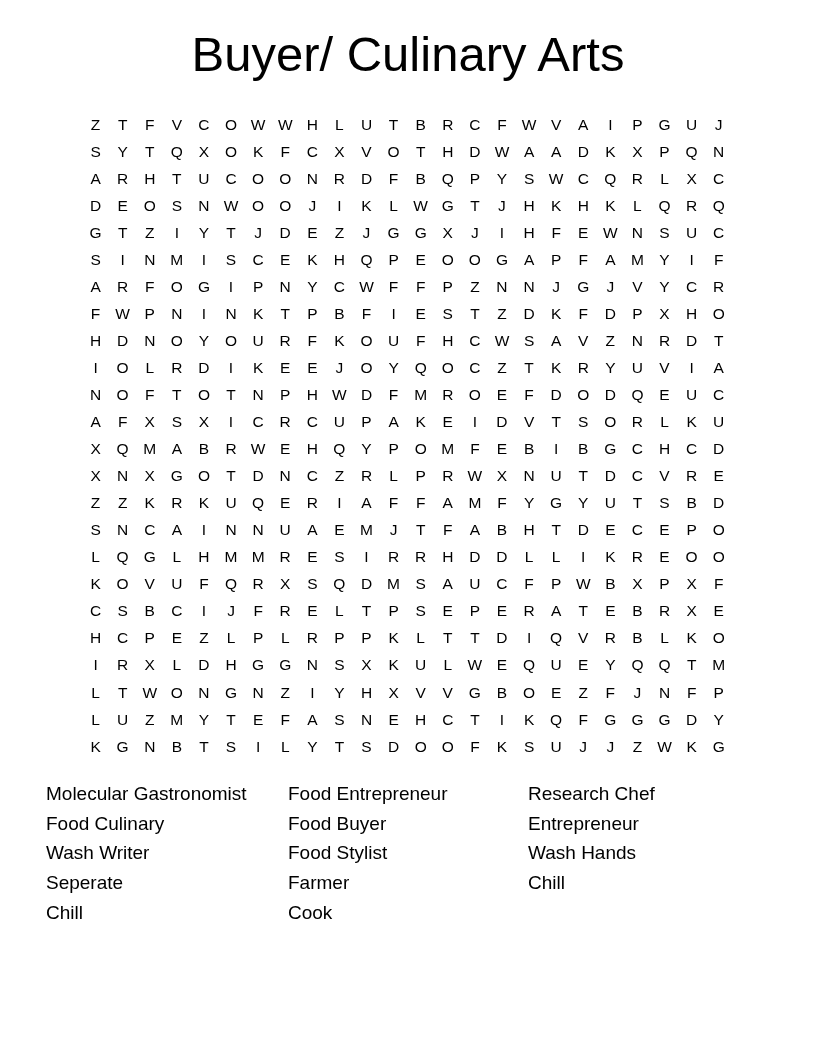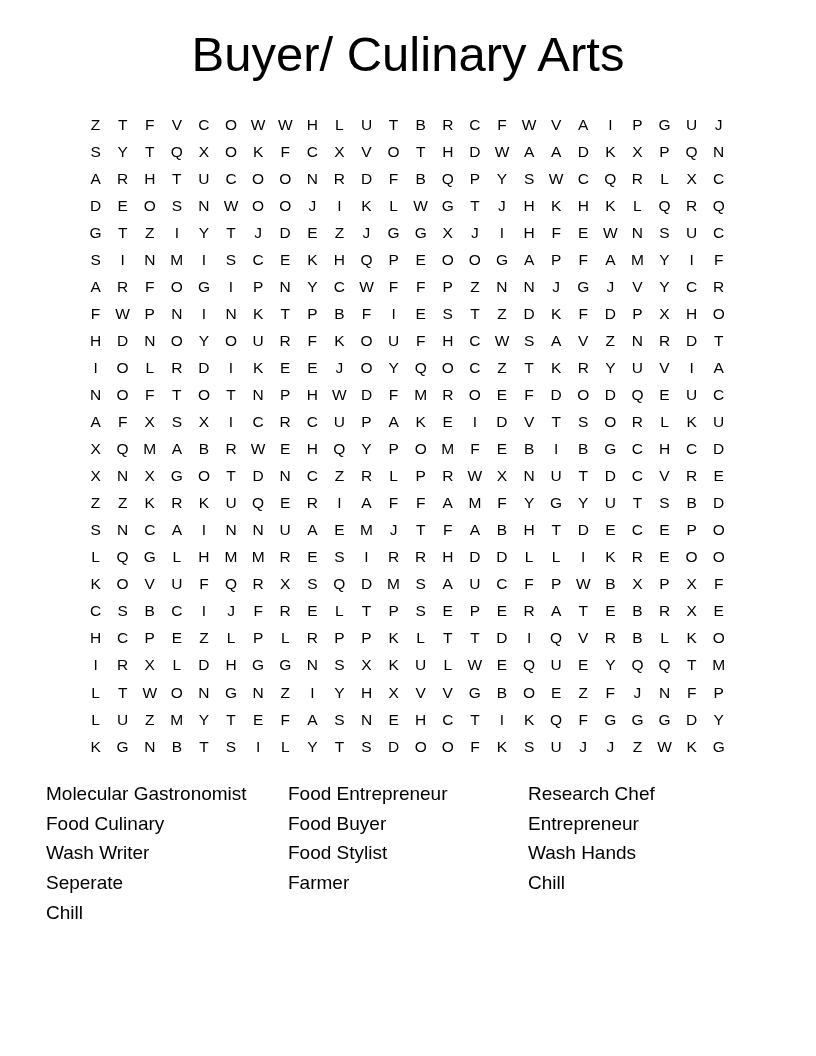--- a/index.html
+++ b/index.html
@@ -646,20 +646,21 @@
         <div class="word">Food Culinary</div>
         <div class="word">Wash Writer</div>
         <div class="word">Seperate</div>
         <div class="word">Chill</div>
       </div>
       <div class="word-col word-col-2">
         <div class="word">Food Entrepreneur</div>
         <div class="word">Food Buyer</div>
         <div class="word">Food Stylist</div>
         <div class="word">Farmer</div>
+        <div class="word">Cook</div>
       </div>
       <div class="word-col word-col-3">
         <div class="word">Research Chef</div>
         <div class="word">Entrepreneur</div>
         <div class="word">Wash Hands</div>
         <div class="word">Chill</div>
       </div>
     </div>
 </div>
 

